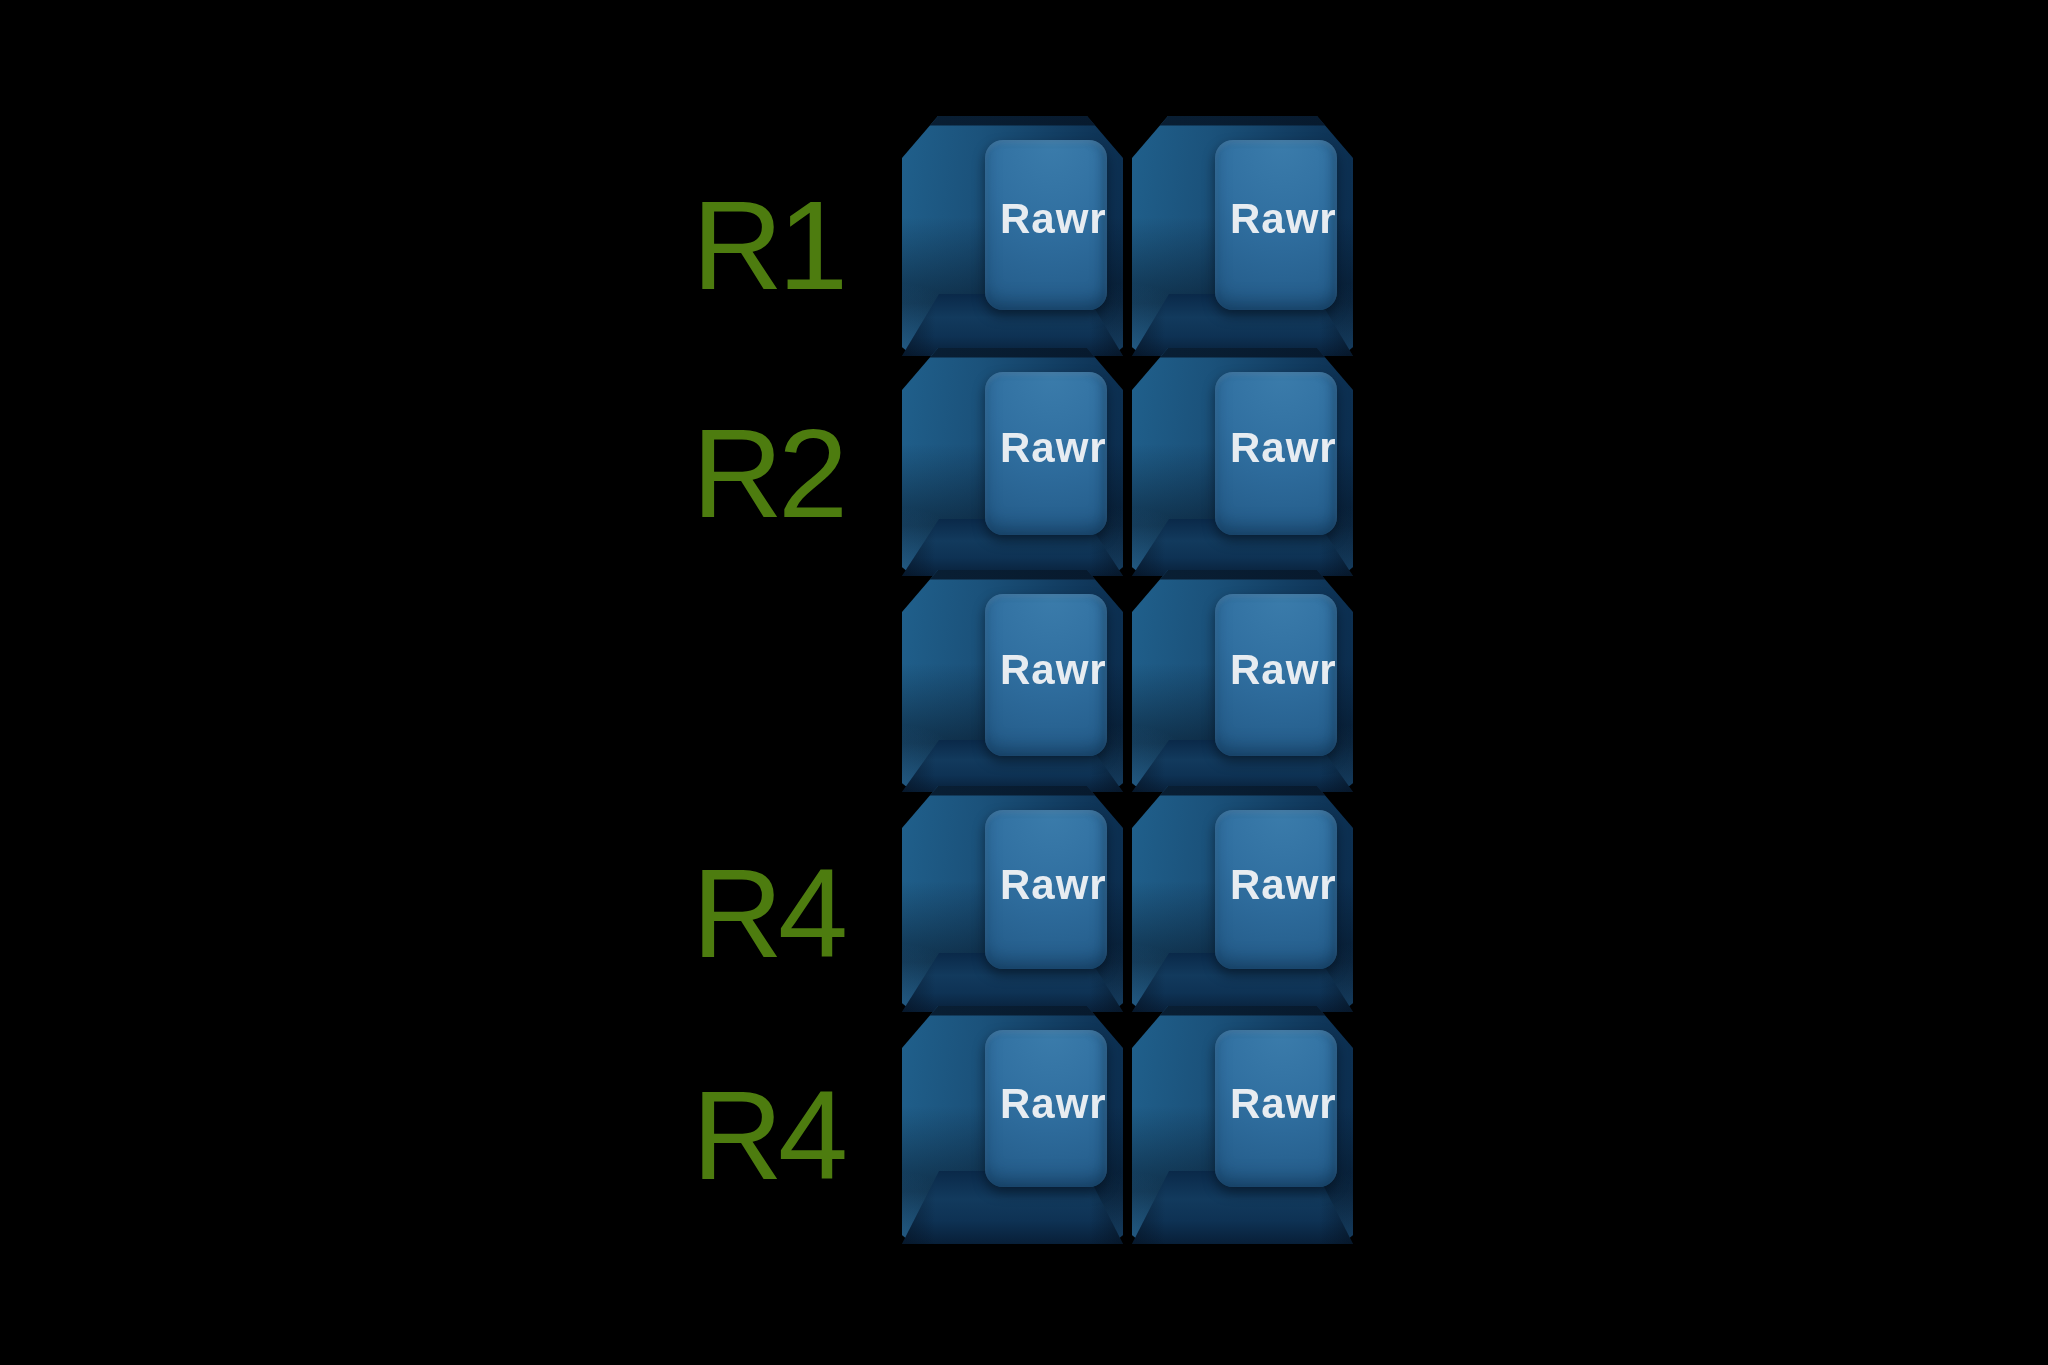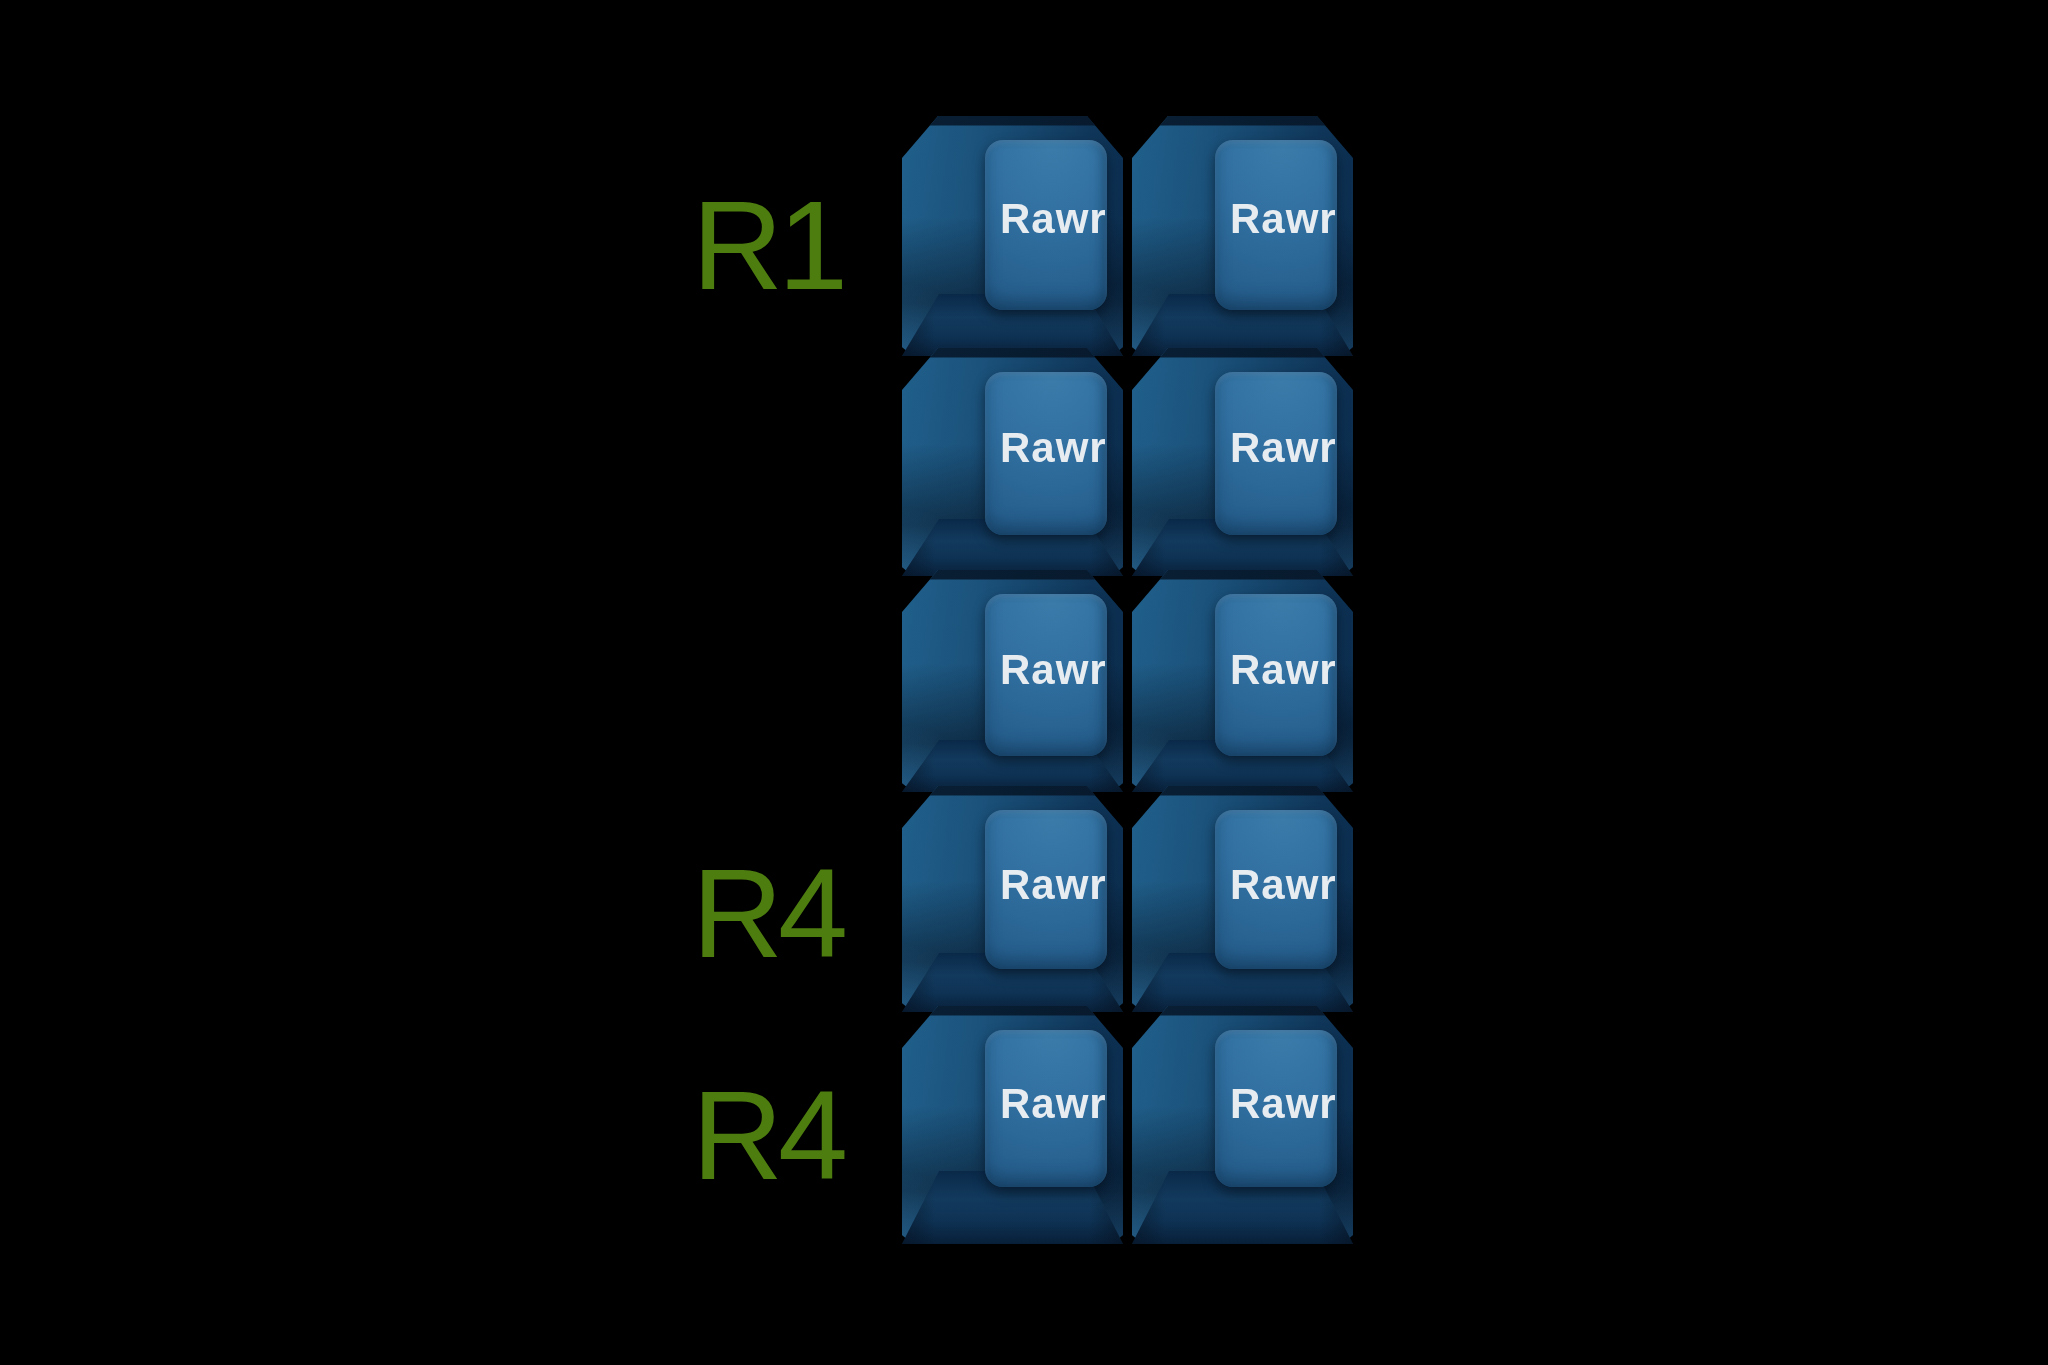--- a/index.html
+++ b/index.html
@@ -82,20 +82,21 @@
     color: #e7ecf1;
     white-space: nowrap;
   }
 </style>
 </head>
 <body>
 
 <div class="stage">
 
   <div class="row-label" style="top:183px">R1</div>
+  <div class="row-label" style="top:411px">R2</div>
   <div class="row-label" style="top:851px">R4</div>
   <div class="row-label" style="top:1073px">R4</div>
 
   <div class="key" style="left:902px;top:116px;height:240px">
     <div class="kbody"></div>
     <div class="kskirt" style="top:178px"></div>
     <div class="kface" style="height:170px">
       <span class="legend">Rawr</span>
     </div>
   </div>

